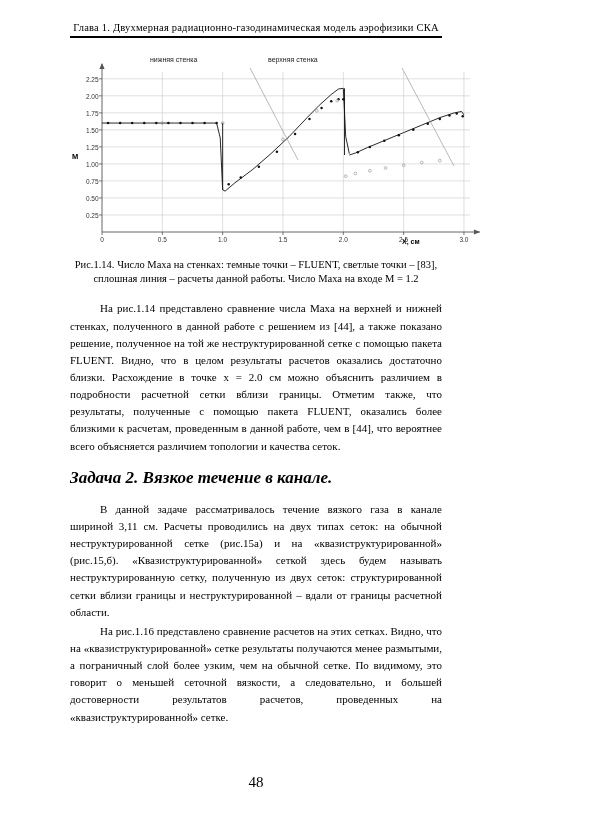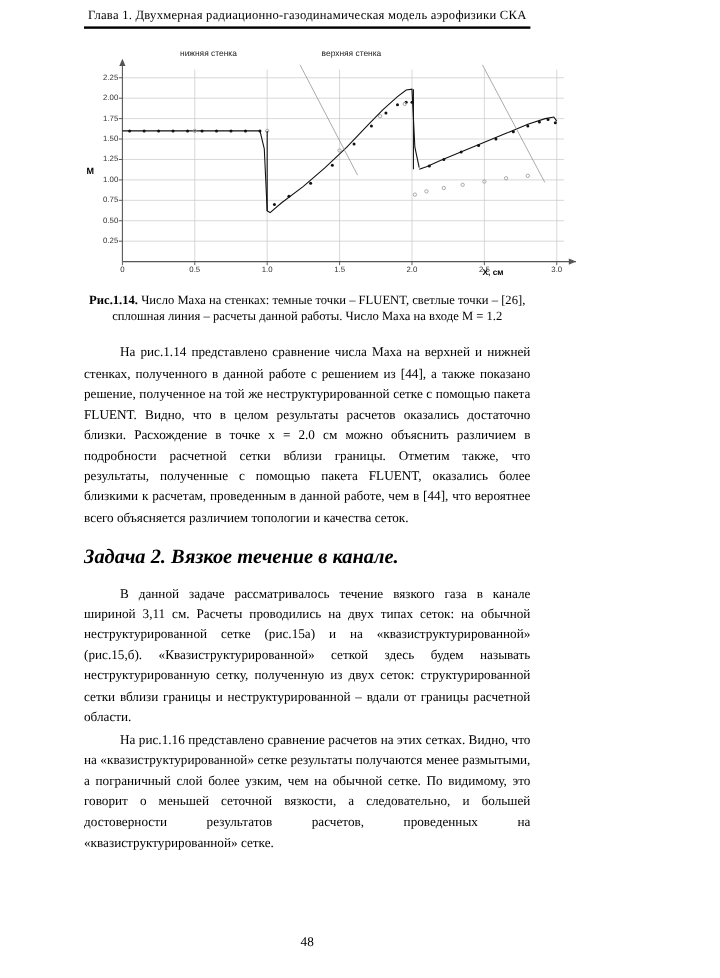--- a/index.html
+++ b/index.html
@@ -12,21 +12,21 @@
     height: 815px;
     font-family: "Liberation Serif", "DejaVu Serif", serif;
     color: #000000;
     position: relative;
     overflow: hidden;
   }
   .page {
     width: 512px;
     height: 815px;
     box-sizing: border-box;
-    padding: 8px 70px 0 70px;
+    padding: 22px 70px 0 70px;
     position: relative;
   }
 
   
   .header {
     font-size: 10.5px;
     text-align: center;
     letter-spacing: 0.02em;
     padding-bottom: 3px;
     white-space: nowrap;
@@ -101,21 +101,21 @@
     white-space: nowrap;
   }
 
   
   .caption {
     font-size: 10.5px;
     text-align: center;
     line-height: 1.35;
     margin: 2px 0 14px 0;
   }
-  .caption b { font-weight: bold; }
+  .caption b { font-weight: normal; }
 
   
   p.body {
     font-size: 11px;
     text-align: justify;
     text-indent: 30px;
     line-height: 1.56;
     margin: 0 0 2px 0;
     hyphens: none;
   }
@@ -127,21 +127,21 @@
     margin: 0 0 2px 0;
     text-indent: 0;
   }
 
   .page-number {
     position: absolute;
     bottom: 24px;
     left: 0;
     width: 100%;
     text-align: center;
-    font-size: 11px;
+    font-size: 15px;
   }
 </style>
 </head>
 <body>
 
 <div class="page">
 
   <div class="header">Глава 1. Двухмерная радиационно-газодинамическая модель аэрофизики СКА</div>
   <div class="header-rule"></div>
 
@@ -252,21 +252,21 @@
           <div class="xtick" style="left: 180.984px;">1.5</div>
           <div class="xtick" style="left: 241.311px;">2.0</div>
           <div class="xtick" style="left: 301.639px;">2.5</div>
           <div class="xtick" style="left: 361.967px;">3.0</div>
         </div>
     </div>
   </div>
 
   <div class="caption">
     <b>Рис.1.14.</b>
-    <span>Число Маха на стенках: темные точки – FLUENT, светлые точки – [26],</span><br>
+    <span>Число Маха на стенках: темные точки – FLUENT, светлые точки – [83],</span><br>
     <span>сплошная линия – расчеты данной работы. Число Маха на входе M = 1.2</span>
   </div>
 
   <p class="body">На рис.1.14 представлено сравнение числа Маха на верхней и нижней стенках, полученного в данной работе с решением из [44], а также показано решение, полученное на той же неструктурированной сетке с помощью пакета FLUENT. Видно, что в целом результаты расчетов оказались достаточно близки. Расхождение в точке x = 2.0 см можно объяснить различием в подробности расчетной сетки вблизи границы. Отметим также, что результаты, полученные с помощью пакета FLUENT, оказались более близкими к расчетам, проведенным в данной работе, чем в [44], что вероятнее всего объясняется различием топологии и качества сеток.</p>
   <div class="gap"></div>
   <p class="task-head">Задача 2. Вязкое течение в канале.</p>
   <div class="gap"></div>
   <p class="body">В данной задаче рассматривалось течение вязкого газа в канале шириной 3,11 см. Расчеты проводились на двух типах сеток: на обычной неструктурированной сетке (рис.15а) и на «квазиструктурированной» (рис.15,б). «Квазиструктурированной» сеткой здесь будем называть неструктурированную сетку, полученную из двух сеток: структурированной сетки вблизи границы и неструктурированной – вдали от границы расчетной области.</p>
   <p class="body">На рис.1.16 представлено сравнение расчетов на этих сетках. Видно, что на «квазиструктурированной» сетке результаты получаются менее размытыми, а пограничный слой более узким, чем на обычной сетке. По видимому, это говорит о меньшей сеточной вязкости, а следовательно, и большей достоверности результатов расчетов, проведенных на «квазиструктурированной» сетке.</p>
 

